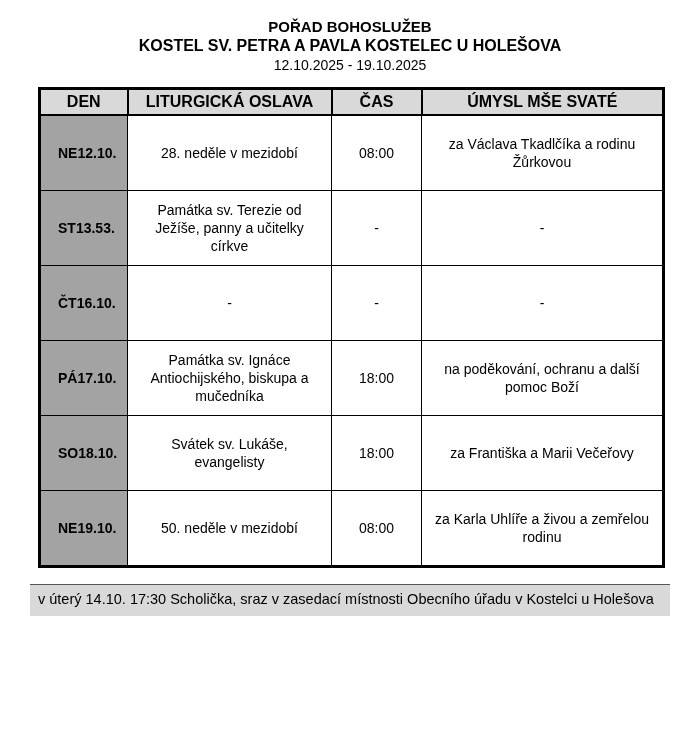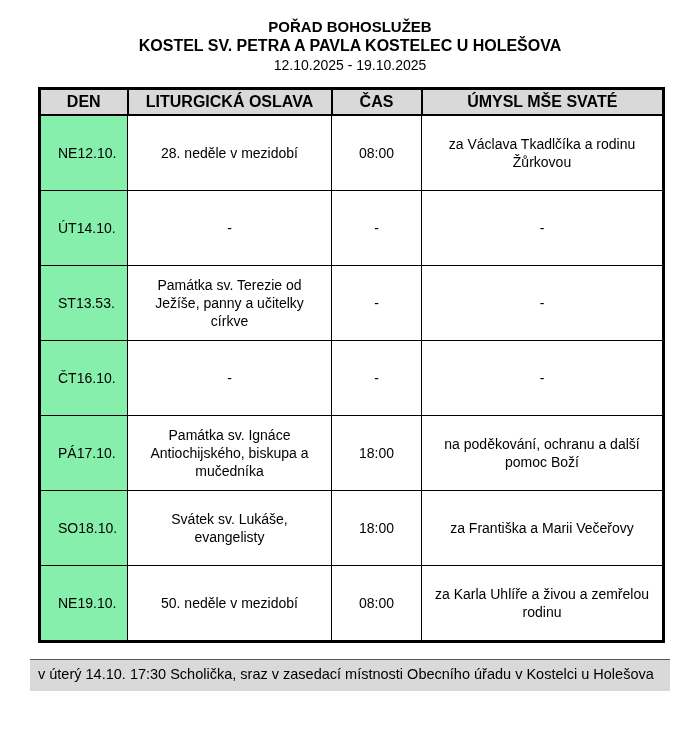--- a/index.html
+++ b/index.html
@@ -50,22 +50,22 @@
     border: 1px solid #000;
     font-size: 14px;
     text-align: center;
     vertical-align: middle;
     padding: 4px 10px;
     height: 66px;
     box-sizing: content-box;
     line-height: 1.3;
   }
   td.day-cell {
-    background: #86efac;
-    font-weight: normal;
+    background: #a3a3a3;
+    font-weight: bold;
     padding: 0;
   }
   .day-inner {
     display: flex;
     justify-content: space-between;
     align-items: center;
     padding: 0 7px 0 7px;
     width: 100%;
     box-sizing: border-box;
   }
@@ -108,31 +108,20 @@
         <tr>
           <td class="day-cell">
             <div class="day-inner">
               <span>NE</span>
               <span>12.10.</span>
             </div>
           </td>
           <td>28. neděle v mezidobí</td>
           <td>08:00</td>
           <td>za Václava Tkadlčíka a rodinu Žůrkovou</td>
-        </tr>
-        <tr>
-          <td class="day-cell">
-            <div class="day-inner">
-              <span>ÚT</span>
-              <span>14.10.</span>
-            </div>
-          </td>
-          <td>-</td>
-          <td>-</td>
-          <td>-</td>
         </tr>
         <tr>
           <td class="day-cell">
             <div class="day-inner">
               <span>ST</span>
               <span>13.53.</span>
             </div>
           </td>
           <td>Památka sv. Terezie od Ježíše, panny a učitelky církve</td>
           <td>-</td>

